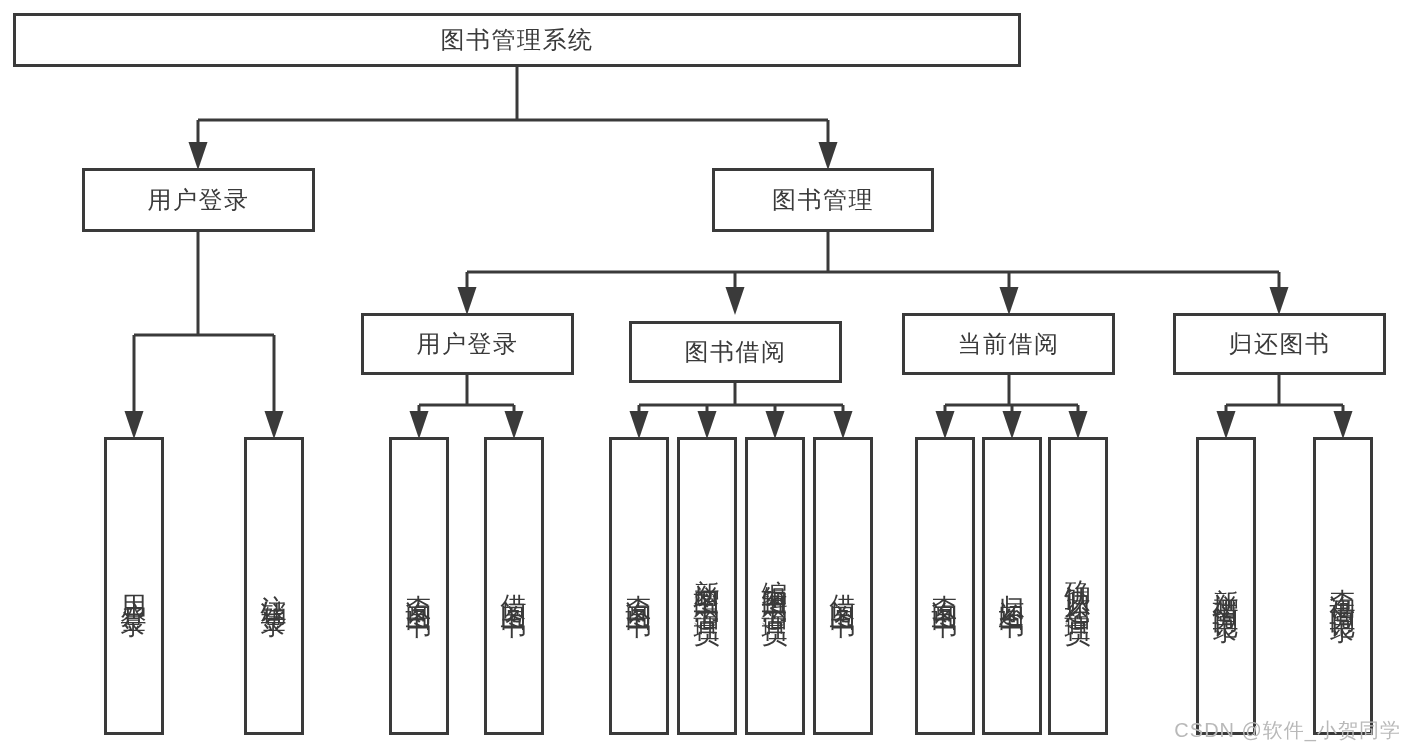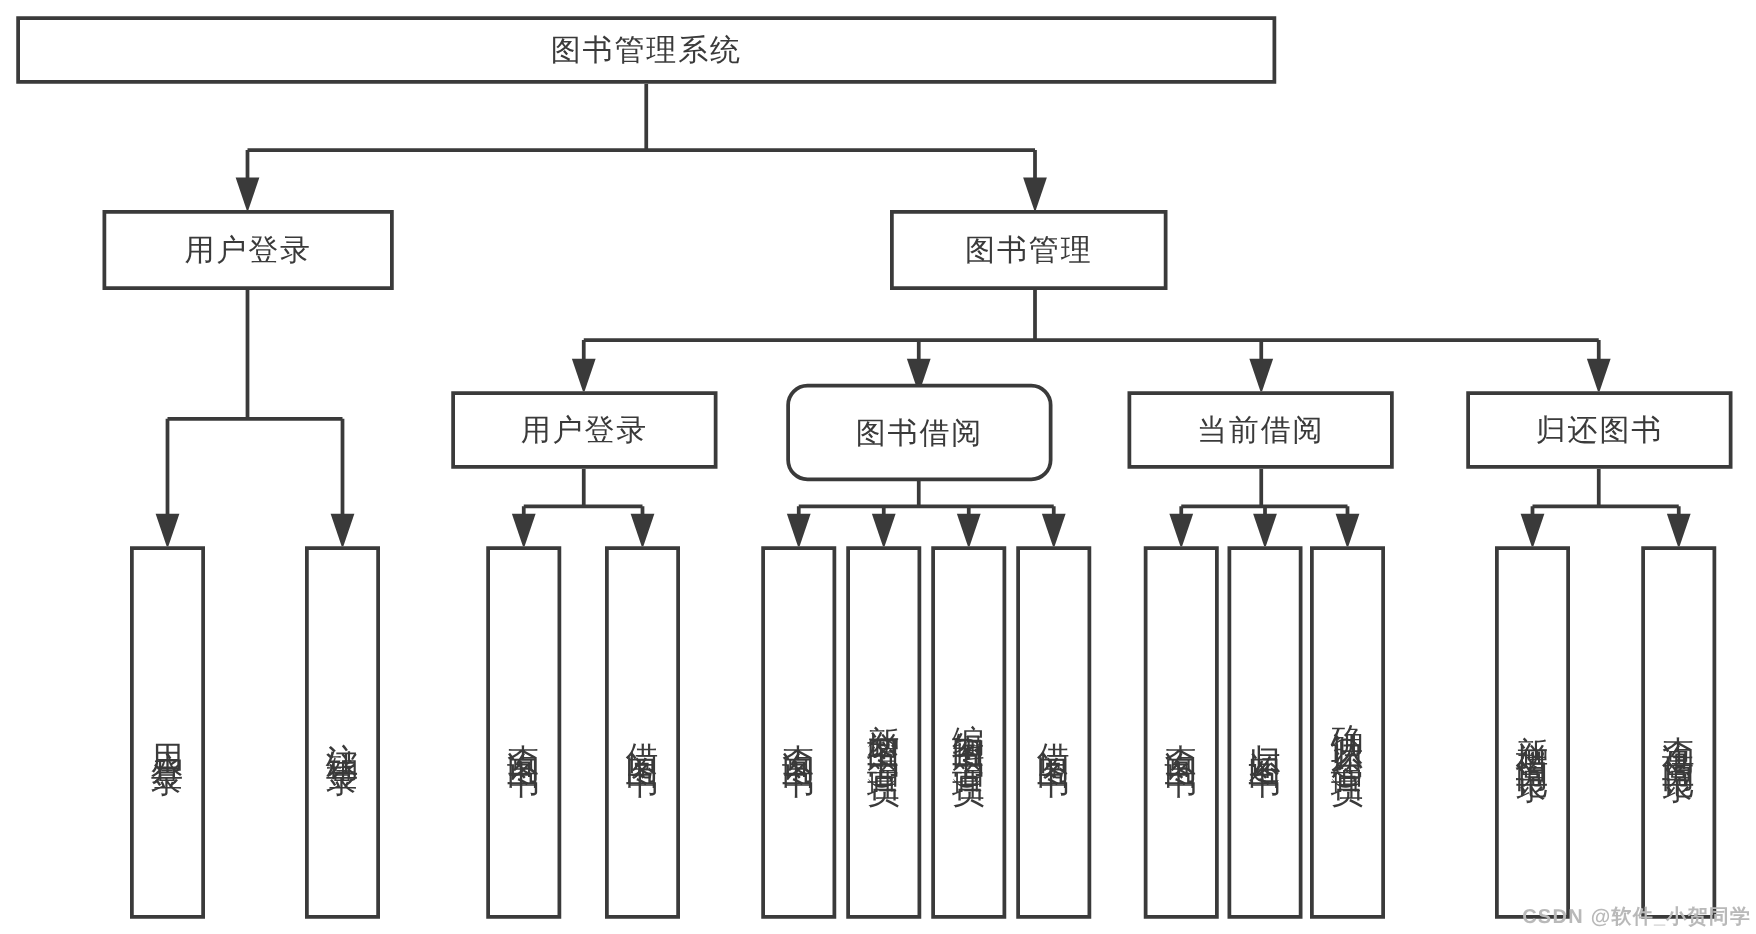--- a/index.html
+++ b/index.html
@@ -31,26 +31,25 @@
     text-orientation: mixed;
     font-size: 26px;
     letter-spacing: 6px;
     line-height: 1;
   }
   .leaf { top: 437px; width: 60px; height: 298px; }
   .watermark {
     position: absolute;
     right: 4px;
     bottom: 3px;
-    font-size: 16px;
+    font-size: 20px;
     color: #b9b9b9;
     letter-spacing: 1px;
     z-index: 5;
     white-space: nowrap;
-    font-weight: bold;
   }
 </style>
 </head>
 <body>
 
 <div class="stage">
 
   <svg class="wires" width="1405" height="747" viewBox="0 0 1405 747" xmlns="http://www.w3.org/2000/svg">
 
     <path d="M517 67 V120"></path>
@@ -120,21 +119,21 @@
   <div class="node hnode" style="left:82px; top:168px; width:233px; height:64px;">
     <span>用户登录</span>
   </div>
   <div class="node hnode" style="left:712px; top:168px; width:222px; height:64px;">
     <span>图书管理</span>
   </div>
 
   <div class="node hnode" style="left:361px; top:313px; width:213px; height:62px;">
     <span>用户登录</span>
   </div>
-  <div class="node hnode" style="left:629px; top:307px; width:213px; height:78px;border-radius:17px;">
+  <div class="node hnode" style="left:629px; top:321px; width:213px; height:62px;">
     <span>图书借阅</span>
   </div>
   <div class="node hnode" style="left:902px; top:313px; width:213px; height:62px;font-family:Liberation Serif, serif;">
     <span>当前借阅</span>
   </div>
   <div class="node hnode" style="left:1173px; top:313px; width:213px; height:62px;">
     <span>归还图书</span>
   </div>
 
   <div class="node vnode leaf" style="left:104px;">

